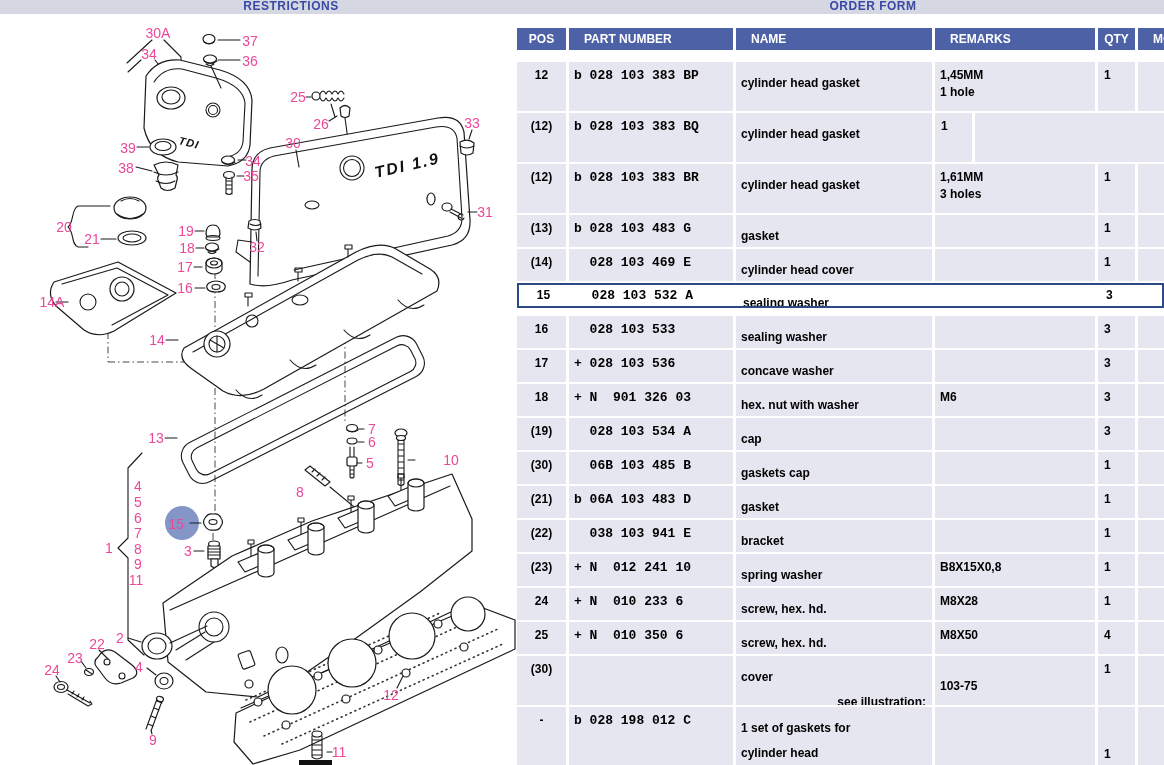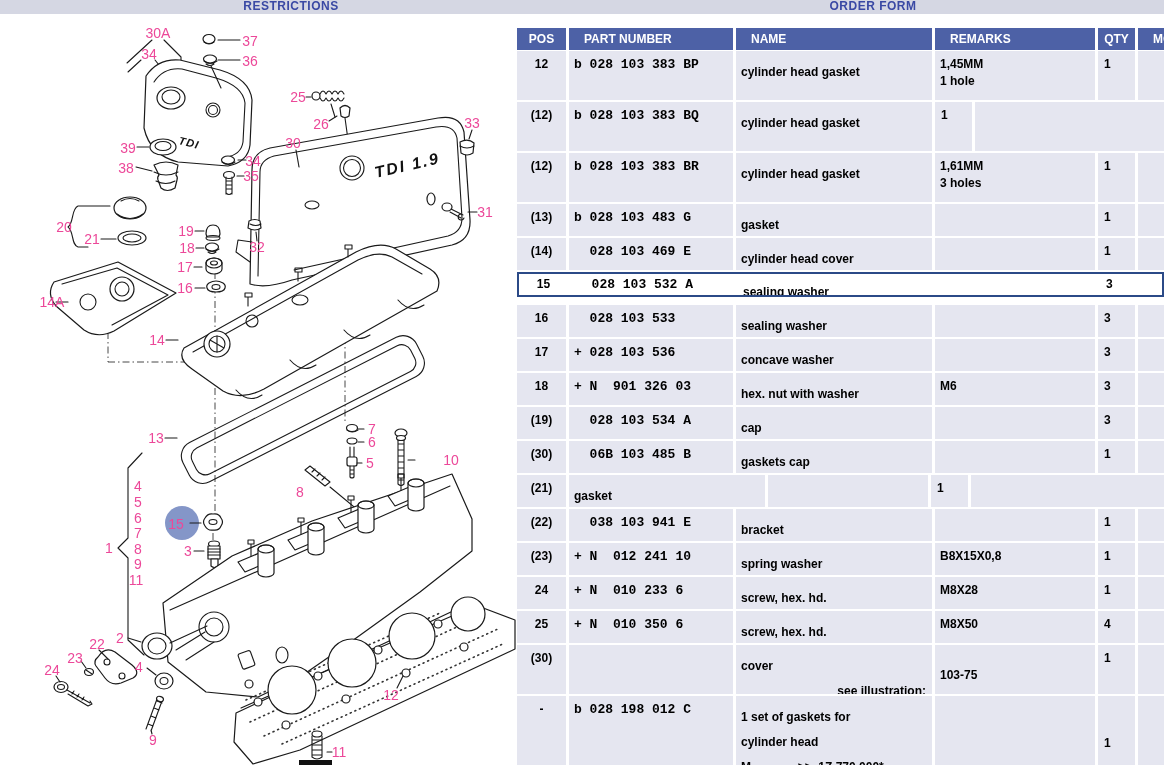--- a/index.html
+++ b/index.html
@@ -23,21 +23,21 @@
   .ln{fill:none;stroke:var(--diagram-line);stroke-width:1.1;stroke-linecap:round;stroke-linejoin:round;}
   .part{fill:#fff;stroke:var(--diagram-line);stroke-width:1.2;stroke-linejoin:round;}
   .cl{fill:none;stroke:var(--diagram-line);stroke-width:.8;stroke-dasharray:7 3 1.5 3;}
   .dots{fill:none;stroke:#333;stroke-width:1.6;stroke-dasharray:1 4;stroke-linecap:round;}
   .blk{fill:#111;stroke:none;}
   .hlc{fill:var(--highlight-circle);stroke:none;}
   .cover-text{font:italic 700 11px "Liberation Sans",sans-serif;letter-spacing:1px;fill:#111;}
   .cover-text-lg{font:italic 700 16px "Liberation Sans",sans-serif;letter-spacing:2px;fill:#111;}
   
   .table-area{position:absolute;left:517px;top:28px;width:647px;z-index:1;background:#fff;}
-  .thead{display:flex;gap:3px;height:22px;margin-bottom:1px;}
+  .thead{display:flex;gap:3px;height:22px;margin-bottom:12px;}
   .hcell{background:var(--header-bg);color:var(--header-text);font-size:12px;font-weight:bold;
          line-height:22px;padding-left:15px;box-sizing:border-box;overflow:hidden;white-space:nowrap;}
   .c-pos{width:49px;}  .c-part{width:164px;} .c-name{width:196px;}
   .c-remarks{width:160px;} .c-qty{width:37px;} .c-model{flex:1;}
   .hcell.c-pos{padding-left:0;text-align:center;}
   .hcell.c-qty{padding-left:0;text-align:center;}
   .row{display:flex;gap:3px;margin-bottom:2px;box-sizing:border-box;}
   .row .cell{background:var(--row-bg);color:var(--row-text);font-size:12px;font-weight:bold;
              line-height:17px;padding-top:5px;box-sizing:border-box;overflow:hidden;}
   .lines-1{height:32px;} .lines-2{height:49px;} .lines-3{height:69px;}
@@ -416,20 +416,21 @@
           <div class="cell part c-part">  06B 103 485 B</div>
           <div class="cell name c-name">
             <div>gaskets cap</div>
           </div>
           <div class="cell remarks c-remarks"></div>
           <div class="cell qty c-qty">1</div>
           <div class="cell model c-model"></div>
         </div>
         <div class="row lines-1">
           <div class="cell pos c-pos">(21)</div>
+          <div class="cell part c-part">b 06A 103 483 D</div>
           <div class="cell name c-name">
             <div>gasket</div>
           </div>
           <div class="cell remarks c-remarks"></div>
           <div class="cell qty c-qty">1</div>
           <div class="cell model c-model"></div>
         </div>
         <div class="row lines-1">
           <div class="cell pos c-pos">(22)</div>
           <div class="cell part c-part">  038 103 941 E</div>

